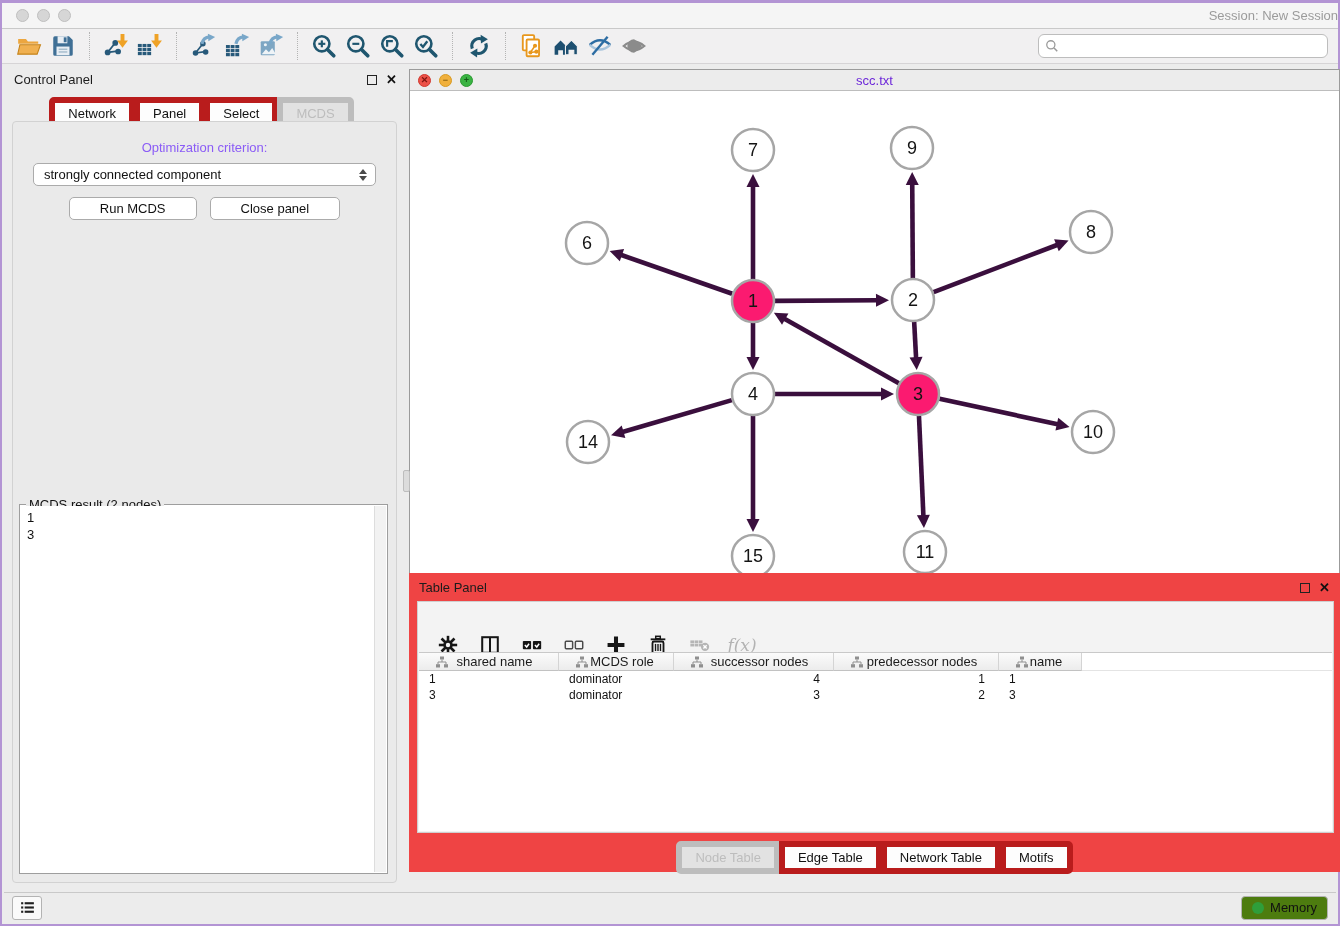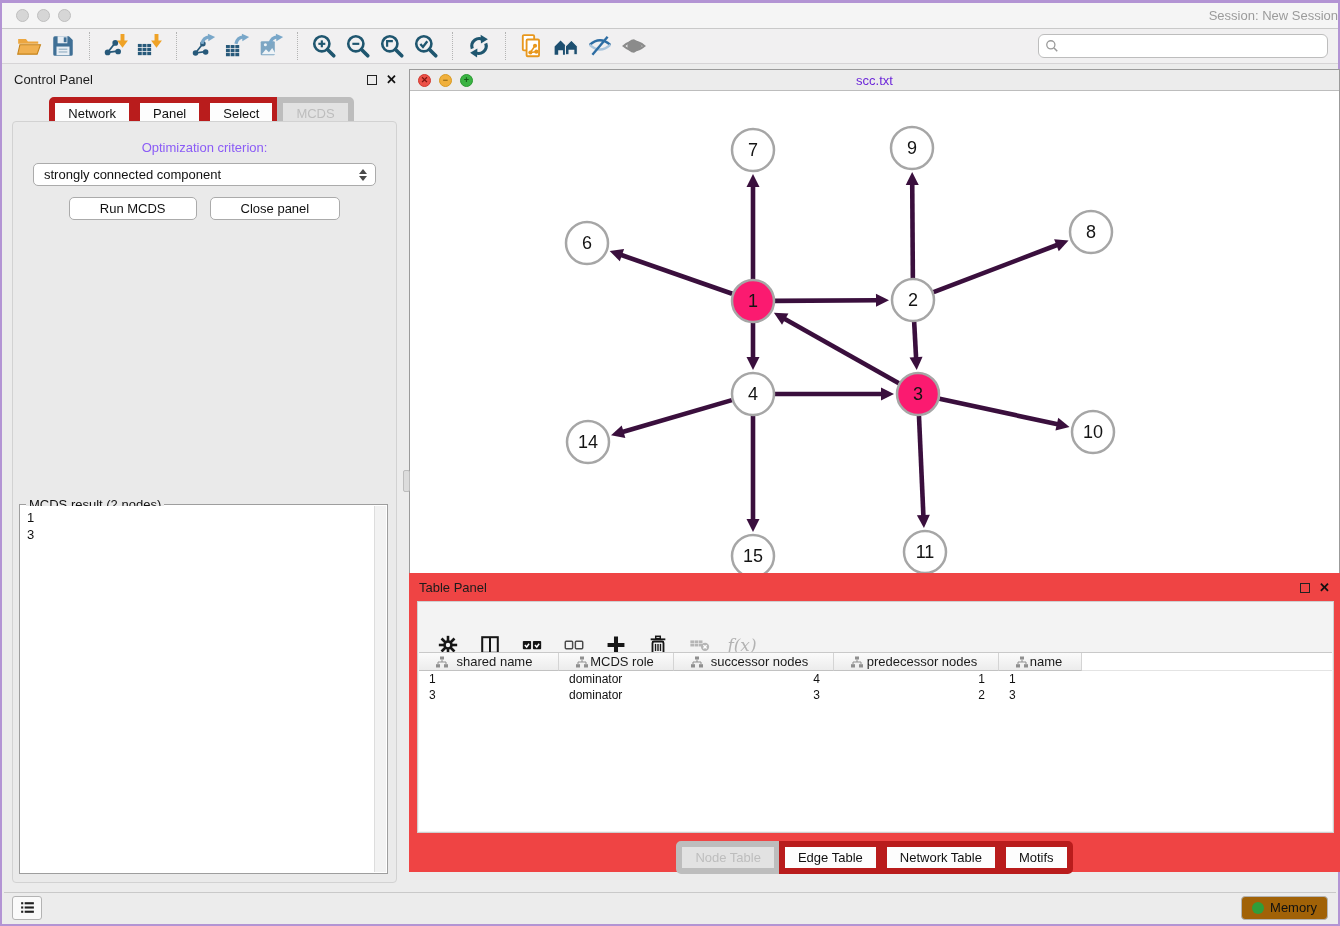--- a/index.html
+++ b/index.html
@@ -96,21 +96,21 @@
   .th-filler { flex:1; background:#fff; border-bottom:1px solid #e4e4e4; }
   .tbl-row { display:flex; height:16px; font-size:12px; color:#111; align-items:center; }
   .td { overflow:hidden; white-space:nowrap; }
   .tp-tabs { position:absolute; left:0; right:0; top:268px; display:flex; justify-content:center; }
 
   
   .statusbar { position:absolute; left:2px; right:2px; bottom:2px; height:30px; background:#ececec;
     border-top:1px solid #c9c9c9; display:flex; align-items:center; padding:0 8px; }
   .sb-btn { width:30px; height:24px; background:#fafafa; border:1px solid #b3b3b3; border-radius:3px;
     display:flex; align-items:center; justify-content:center; }
-  .mem-btn { margin-left:auto; height:24px; background:#a16207; border:1px solid #b3b3b3; border-radius:4px;
+  .mem-btn { margin-left:auto; height:24px; background:#4d7c0f; border:1px solid #b3b3b3; border-radius:4px;
     display:flex; align-items:center; gap:6px; padding:0 10px; font-size:13px; color:#111; }
   .mem-dot { width:12px; height:12px; border-radius:50%; background:#2f9e3a; }
 </style>
 </head>
 <body>
 
 <div class="frame">
 
   <div class="titlebar">
     <div class="tl-group">

